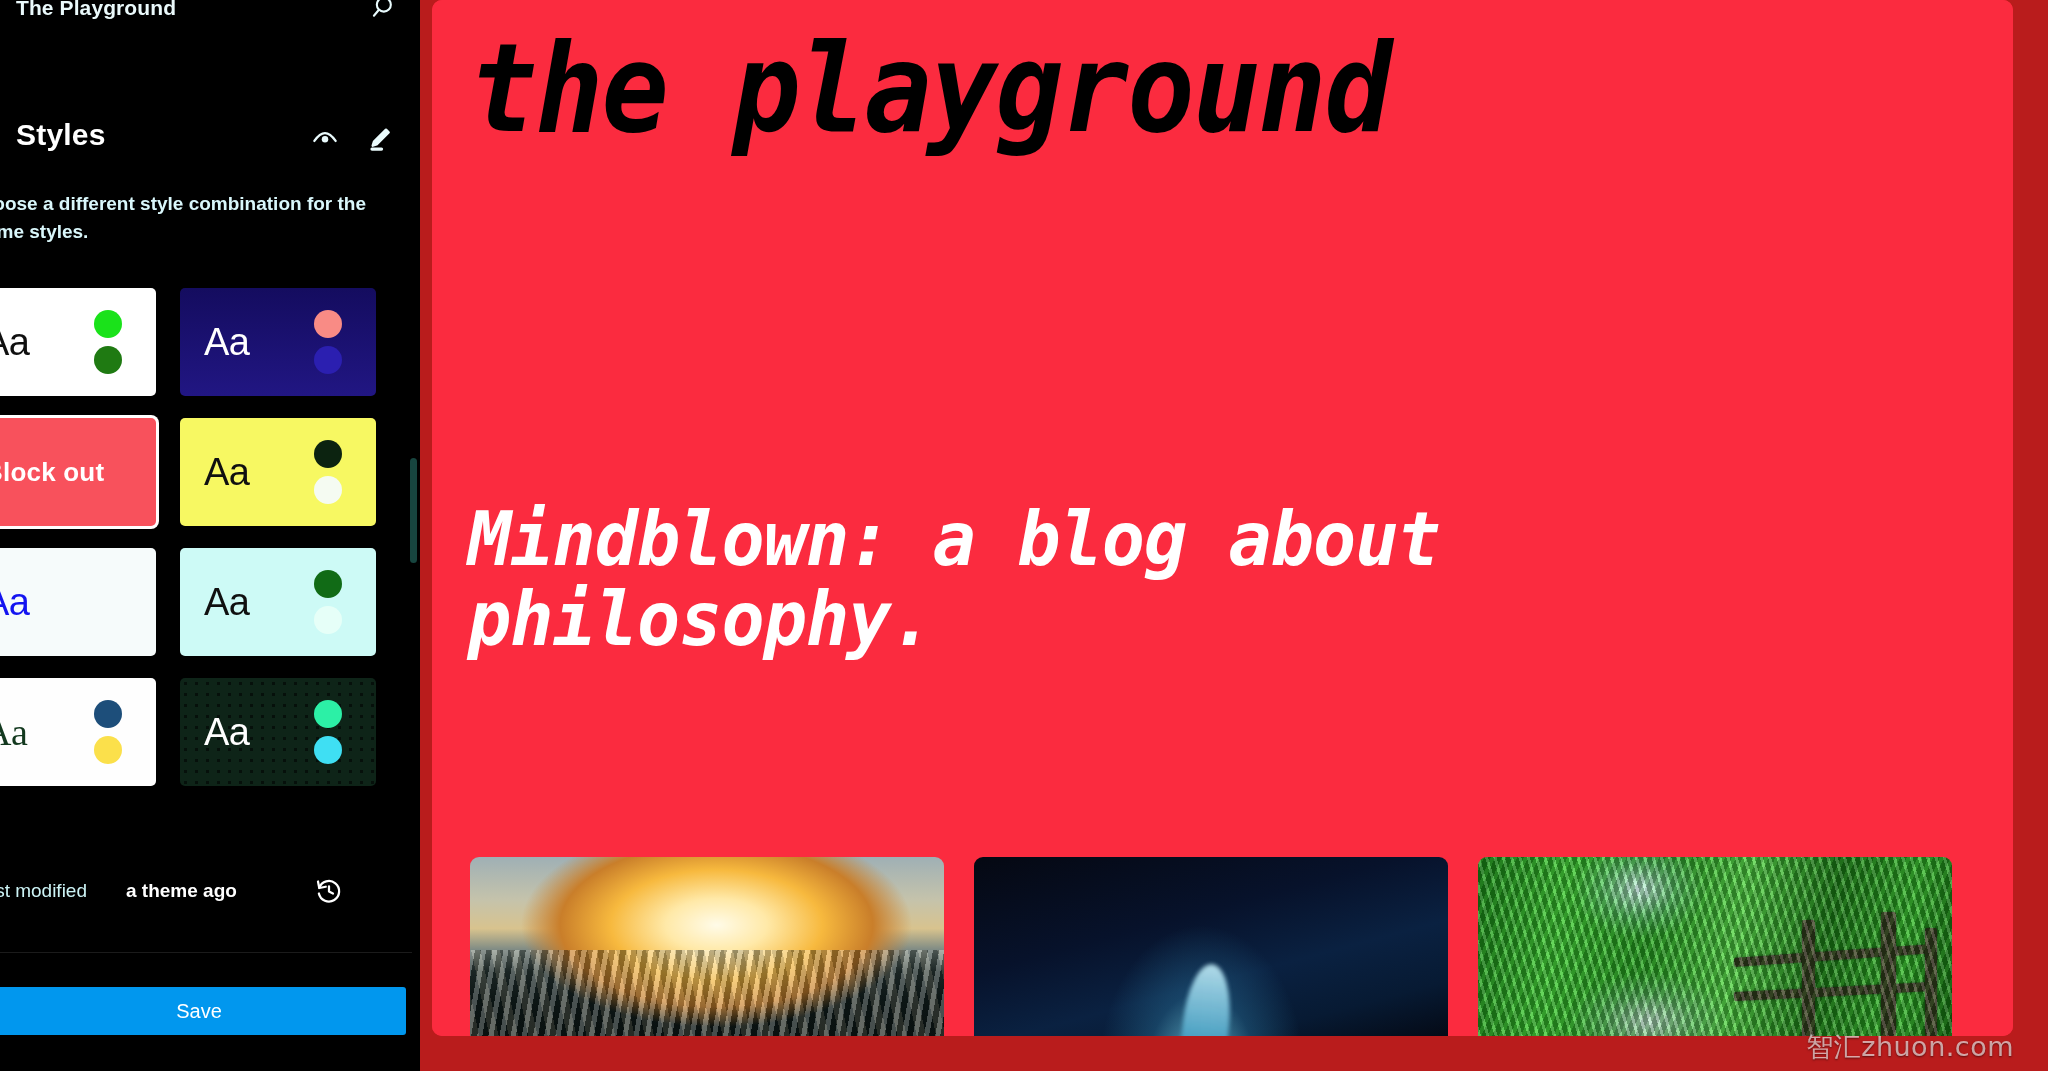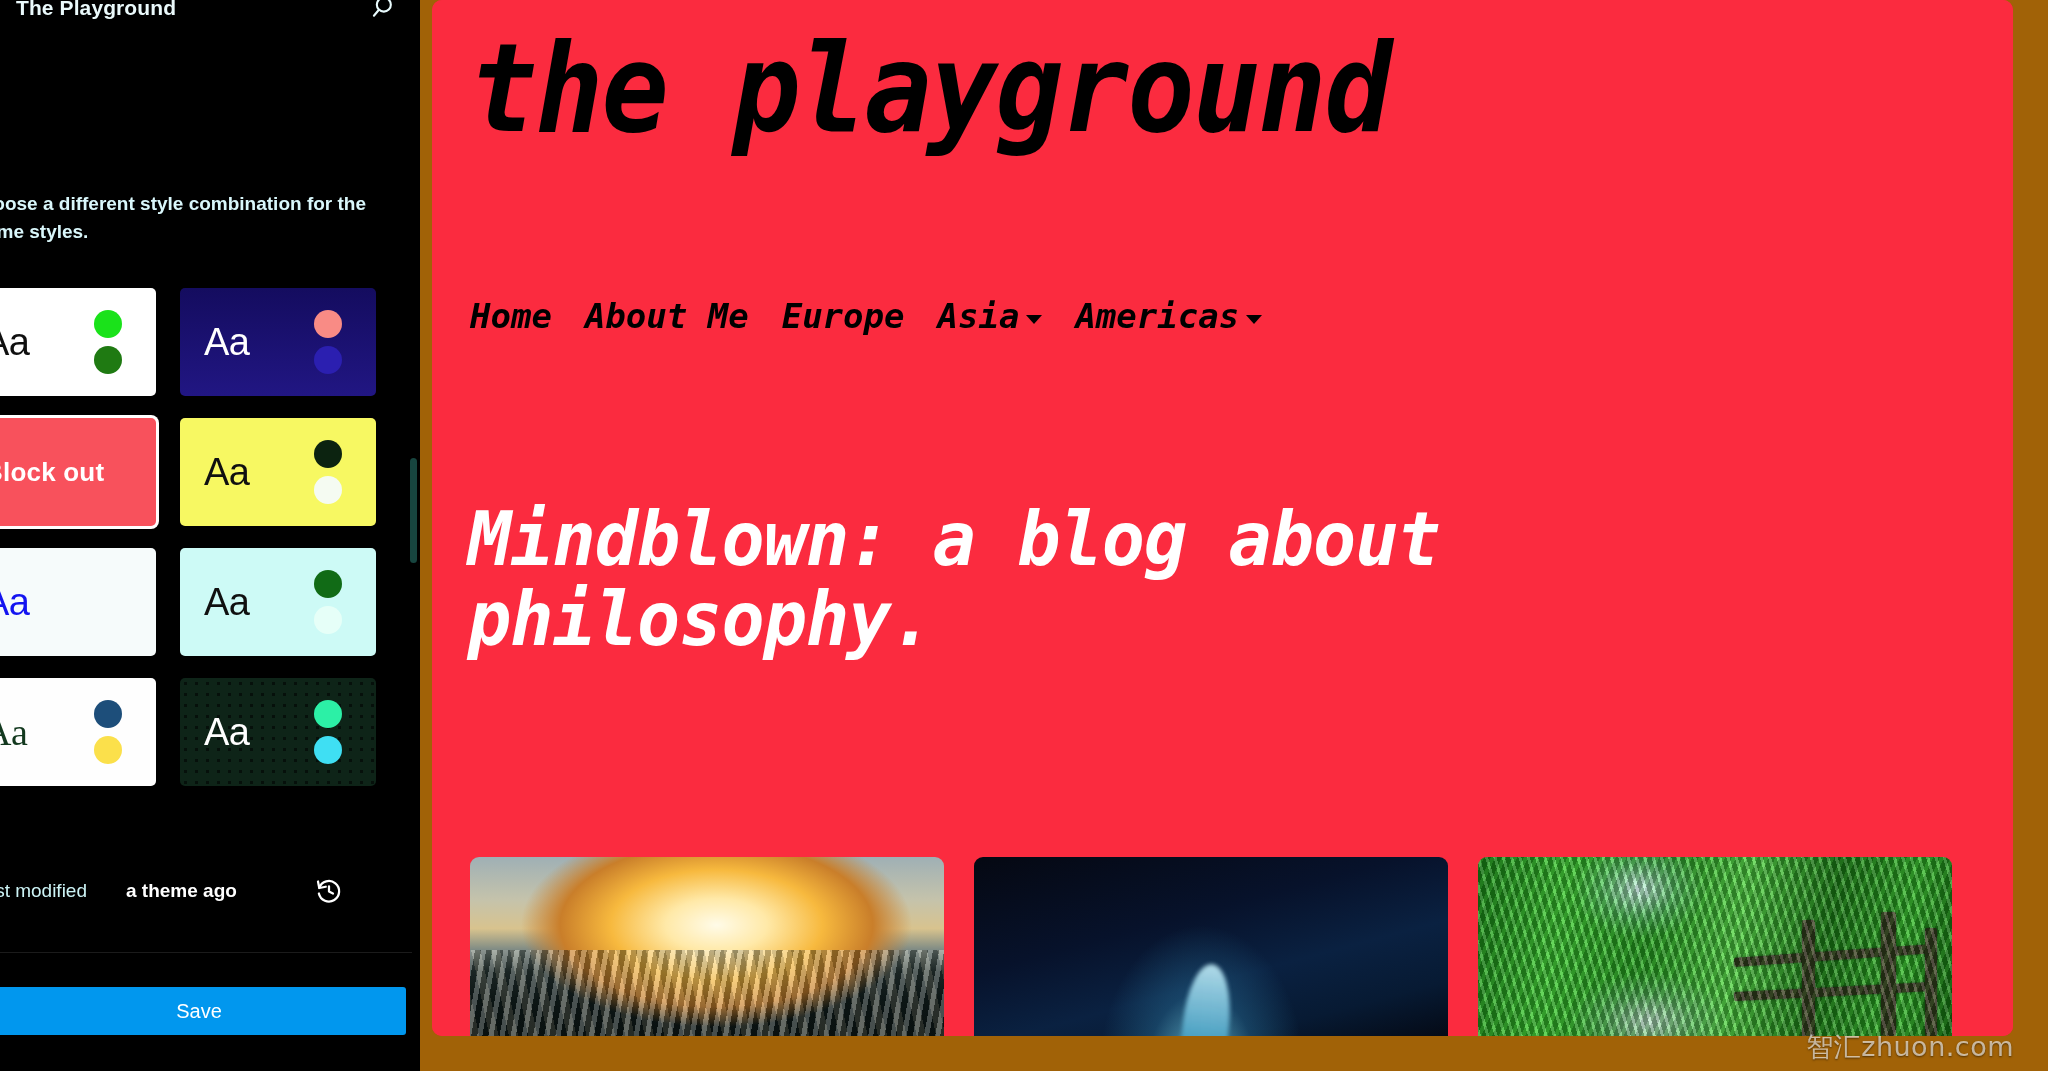--- a/index.html
+++ b/index.html
@@ -3,21 +3,21 @@
 <meta charset="utf-8">
 <title>The Playground — Styles</title>
 <style>
   * { box-sizing: border-box; margin: 0; padding: 0; }
   html, body {
     width: 2048px; height: 1071px;
     background: #000;
     overflow: hidden;
     font-family: "Liberation Sans", sans-serif;
   }
-  #root { position: relative; width: 2048px; height: 1071px; background:#a16207; }
+  #root { position: relative; width: 2048px; height: 1071px; background:#b91c1c; }
 
   
   .sidebar {
     position: absolute; left: 0; top: 0;
     width: 420px; height: 1071px;
     background: #000;
     overflow: hidden;
   }
   .sb-header {
     position: absolute; left: 0; top: 0; width: 420px; height: 40px;
@@ -251,20 +251,37 @@
     <div class="sb-header">
       <div class="sb-title">The Playground</div>
       <div class="sb-search">
         <svg viewBox="0 0 24 24" fill="none" stroke="#e8fbfd" stroke-width="1.8">
           <circle cx="11" cy="10" r="6"></circle>
           <line x1="6.6" y1="14.6" x2="2.5" y2="19.5" stroke-linecap="round"></line>
         </svg>
       </div>
     </div>
 
+    <div class="styles-head">
+      <div class="styles-h2">Styles</div>
+      <div class="styles-actions">
+        <div class="ico-btn">
+          <svg viewBox="0 0 24 24" fill="none" stroke="#eafbfd" stroke-width="1.9" stroke-linecap="round">
+            <path d="M3.5 13.5c3-4.2 5.8-6.2 8.5-6.2s5.5 2 8.5 6.2"></path>
+            <circle cx="12" cy="12.2" r="2.6" fill="#eafbfd" stroke="none"></circle>
+          </svg>
+        </div>
+        <div class="ico-btn">
+          <svg viewBox="0 0 24 24" fill="none" stroke="#eafbfd" stroke-width="2" stroke-linecap="round" stroke-linejoin="round">
+            <path d="M17.6 4.6l2.1 2.1-9.6 9.6-3.1 1 1-3.1z" fill="#eafbfd"></path>
+            <line x1="6.4" y1="20" x2="14" y2="20" stroke-width="2.6"></line>
+          </svg>
+        </div>
+      </div>
+    </div>
 
     <p class="styles-desc">Choose a different style combination for the theme styles.</p>
 
     <div class="grid">
 
       <div class="grid-row">
         <div class="card" style="background:#ffffff;">
           <span class="aa" style="color:#101010;">Aa</span>
           <span class="dots">
             <span class="dot" style="background:#1ae21a;"></span>
@@ -342,39 +359,20 @@
     </div>
 
     <button class="save-btn">Save</button>
   </aside>
 
   <main class="canvas-wrap">
     <div class="site">
 
       <h1 class="site-title">the playground</h1>
 
-      <nav class="site-nav">
-        <span class="nav-item">
-          <span>Home</span>
-        </span>
-        <span class="nav-item">
-          <span>About Me</span>
-        </span>
-        <span class="nav-item">
-          <span>Europe</span>
-        </span>
-        <span class="nav-item">
-          <span>Asia</span>
-          <i class="chev"></i>
-        </span>
-        <span class="nav-item">
-          <span>Americas</span>
-          <i class="chev"></i>
-        </span>
-      </nav>
 
       <h2 class="site-hero">Mindblown: a blog about philosophy.</h2>
 
       <div class="cards-row">
         <figure class="photo ph-sunset"></figure>
         <figure class="photo ph-night"></figure>
         <figure class="photo ph-forest">
           <span class="fence">
             <i class="p-rail-a"></i>
               <i class="p-rail-b"></i>

